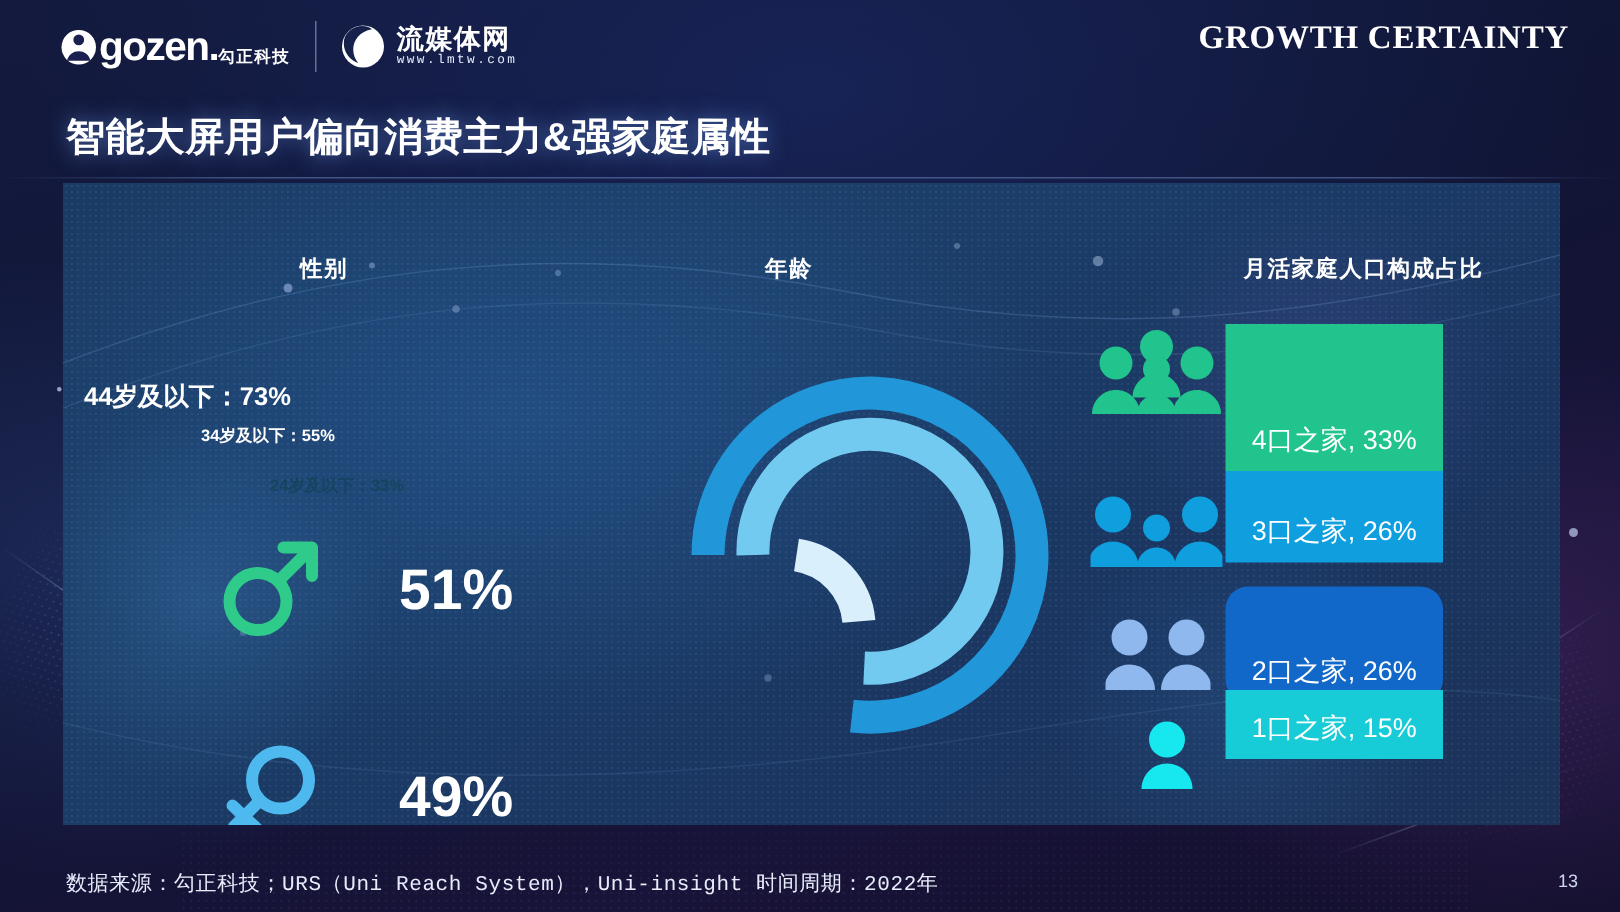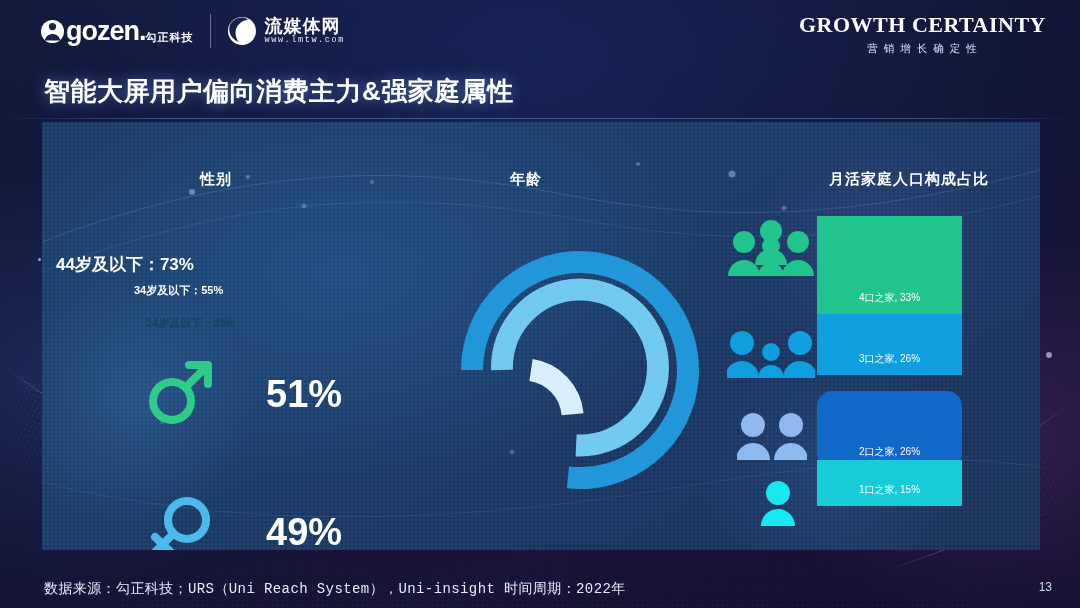--- a/index.html
+++ b/index.html
@@ -101,25 +101,25 @@
   .col-title{position:absolute;color:#ffffff;font-size:15px;font-weight:bold;letter-spacing:1px;white-space:nowrap;}
 
   
   .gender-row{position:absolute;display:flex;align-items:center;}
   .gender-pct{color:#fff;font-size:38px;font-weight:bold;letter-spacing:0px;}
 
   
   .age-label{position:absolute;font-weight:bold;white-space:nowrap;}
   .age-label.l1{color:#ffffff;font-size:17px;}
   .age-label.l2{color:#ffffff;font-size:11px;}
-  .age-label.l3{color:#16445f;font-size:11px;}
+  .age-label.l3{color:#16445f;font-size:11px;margin-left:34px;}
 
   
   .fam-seg{position:absolute;left:0;width:100%;display:flex;align-items:flex-end;justify-content:center;}
-  .fam-seg span{color:#ffffff;font-size:10px;padding-bottom:9px;white-space:nowrap;}
+  .fam-seg span{color:#ffffff;font-size:18px;padding-bottom:9px;white-space:nowrap;}
 
   
   #footer{position:absolute;left:44px;bottom:10px;}
   .f-line1{color:#e7ecfb;font-size:14px;letter-spacing:.4px;font-family:Liberation Mono, monospace;white-space:nowrap;}
   .f-line2{color:#e7ecfb;font-size:10.5px;margin-top:5px;letter-spacing:.1px;white-space:nowrap;}
   #pageno{position:absolute;right:28px;bottom:14px;color:#cfd7ee;font-size:12px;}
 </style>
 </head>
 <body>
 
@@ -166,21 +166,20 @@
         </span>
         <span class="lmtw-txt">
           <span class="lmtw-cn">流媒体网</span>
           <span class="lmtw-url">www.lmtw.com</span>
         </span>
       </div>
     </div>
 
     <div class="brand">
       <div class="brand-main">GROWTH CERTAINTY</div>
-      <div class="brand-sub">营销增长确定性</div>
     </div>
   </div>
 
   <div id="title">智能大屏用户偏向消费主力&amp;强家庭属性</div>
   <div class="title-rule"></div>
 
   <div id="panel">
     <div class="pdots"></div>
     <div class="pglow pg1"></div>
     <div class="pglow pg2"></div>

